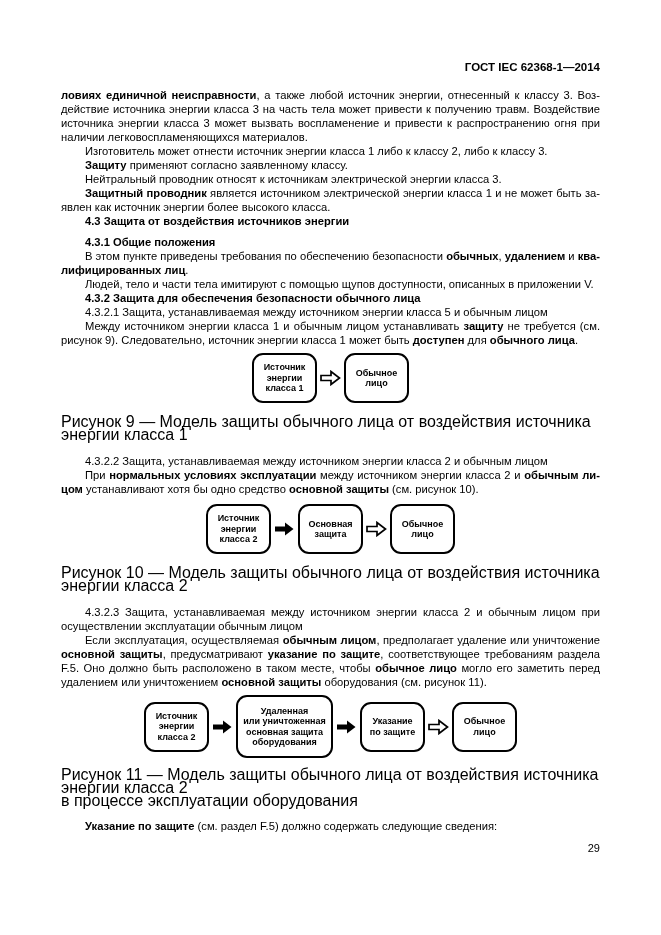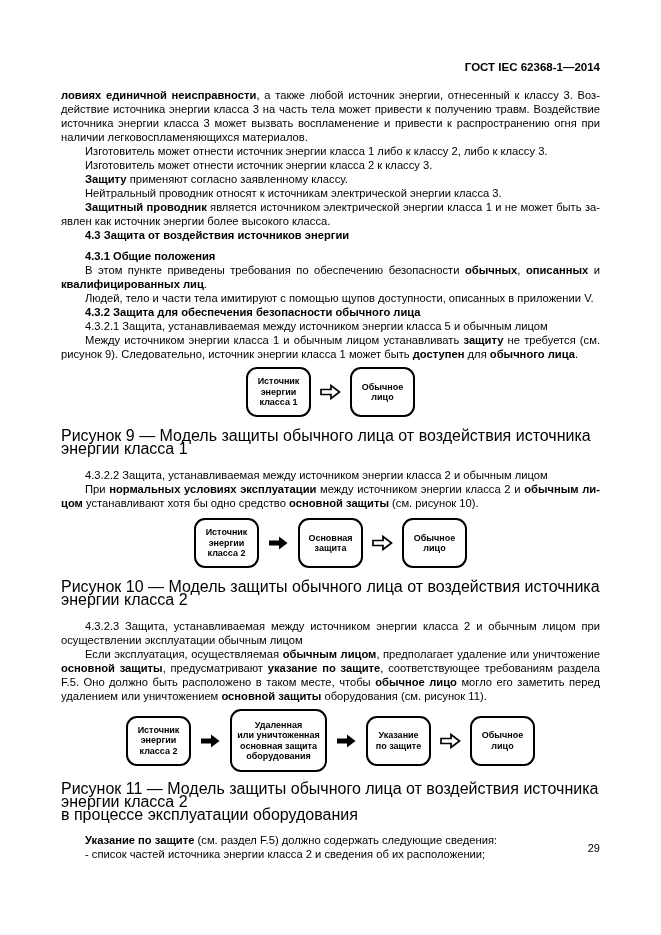--- a/index.html
+++ b/index.html
@@ -10,48 +10,47 @@
   .doc-body{position:absolute;top:88px;left:61px;width:539px;
             font-size:11.2px;line-height:14px;text-align:justify;}
   .paragraph{margin:0;text-indent:24px;}
   .paragraph.noindent{text-indent:0;}
   .paragraph.spaced-top{margin-top:12px;}
   .heading{margin:0;font-weight:bold;text-indent:24px;}
   .heading.spaced{margin-top:0;margin-bottom:7px;}
   .figure{margin:6px 0 13px;}
   .figure-10{margin-top:8px;}
   .figure-11{margin-top:6px;margin-bottom:0;}
-  .fig-row{display:flex;justify-content:center;align-items:center;gap:9px;}
+  .fig-row{display:flex;justify-content:center;align-items:center;gap:3px;}
   .flow-box{box-sizing:border-box;width:65px;height:50px;border:2.5px solid #000;
             border-radius:11px;display:flex;align-items:center;justify-content:center;
             text-align:center;font-weight:bold;font-size:9px;line-height:10.5px;
             white-space:pre-line;padding:1px 2px;text-indent:0;}
   .figure-11 .fig-row div.flow-box:nth-of-type(2){width:97px;height:63px;}
   .flow-arrow{flex:0 0 auto;display:block;}
   .figure-caption{margin-top:12px;text-align:left;font-size:16px;line-height:13px;
                   white-space:pre-line;text-indent:0;}
   .figure-11 .figure-caption{margin-top:10px;}
   .page-number{position:absolute;top:842px;left:61px;width:539px;text-align:right;
                font-size:11px;line-height:13px;}
 </style>
 </head>
 <body>
 
 <div class="sheet">
   <div class="doc-header">ГОСТ IEC 62368-1—2014</div>
   <div class="doc-body">
       <div class="paragraph noindent"><b>ловиях единичной неисправности</b><span>, а также любой источник энергии, отнесенный к классу 3. Воз­действие источника энергии класса 3 на часть тела может привести к получению травм. Воздействие источника энергии класса 3 может вызвать воспламенение и привести к распространению огня при наличии легковоспламеняющихся материалов.</span></div>
       <div class="paragraph"><span>Изготовитель может отнести источник энергии класса 1 либо к классу 2, либо к классу 3.</span></div>
-      <div class="paragraph"><span>Изготовитель может отнести источник энергии класса 2 к классу 3.</span></div>
       <div class="paragraph"><b>Защиту</b><span> применяют согласно заявленному классу.</span></div>
       <div class="paragraph"><span>Нейтральный проводник относят к источникам электрической энергии класса 3.</span></div>
       <div class="paragraph"><b>Защитный проводник</b><span> является источником электрической энергии класса 1 и не может быть за­явлен как источник энергии более высокого класса.</span></div>
       <div class="heading spaced"><b>4.3 Защита от воздействия источников энергии</b></div>
       <div class="heading"><b>4.3.1 Общие положения</b></div>
-      <div class="paragraph"><span>В этом пункте приведены требования по обеспечению безопасности </span><b>обычных</b><span>, </span><b>описанных</b><span> и </span><b>ква­лифицированных лиц</b><span>.</span></div>
+      <div class="paragraph"><span>В этом пункте приведены требования по обеспечению безопасности </span><b>обычных</b><span>, </span><b>удалением</b><span> и </span><b>ква­лифицированных лиц</b><span>.</span></div>
       <div class="paragraph"><span>Людей, тело и части тела имитируют с помощью щупов доступности, описанных в приложении V.</span></div>
       <div class="heading"><b>4.3.2 Защита для обеспечения безопасности обычного лица</b></div>
       <div class="paragraph"><span>4.3.2.1 Защита, устанавливаемая между источником энергии класса 5 и обычным лицом</span></div>
       <div class="paragraph"><span>Между источником энергии класса 1 и обычным лицом устанавливать </span><b>защиту</b><span> не требуется (см. рисунок 9). Следовательно, источник энергии класса 1 может быть </span><b>доступен</b><span> для </span><b>обычного лица</b><span>.</span></div>
       <div class="figure figure-9">
         <div class="fig-row">
           <div class="flow-box">Источник
 энергии
 класса 1</div>
           <svg width="21" height="16" viewBox="0 0 21 16" class="flow-arrow">
@@ -104,16 +103,15 @@
           <svg width="21" height="16" viewBox="0 0 21 16" class="flow-arrow">
             <polygon points="1,5.5 11,5.5 11,1.5 19.5,8 11,14.5 11,10.5 1,10.5" fill="#ffffff" stroke="#000000" stroke-width="1.7"></polygon>
           </svg>
           <div class="flow-box">Обычное
 лицо</div>
         </div>
         <div class="figure-caption">Рисунок 11 — Модель защиты обычного лица от воздействия источника энергии класса 2
 в процессе эксплуатации оборудования</div>
       </div>
       <div class="paragraph spaced-top"><b>Указание по защите</b><span> (см. раздел F.5) должно содержать следующие сведения:</span></div>
-      <div class="paragraph"><span>- список частей источника энергии класса 2 и сведения об их расположении;</span></div>
     </div>
   <div class="page-number">29</div>
 </div>
 
 </body></html>

